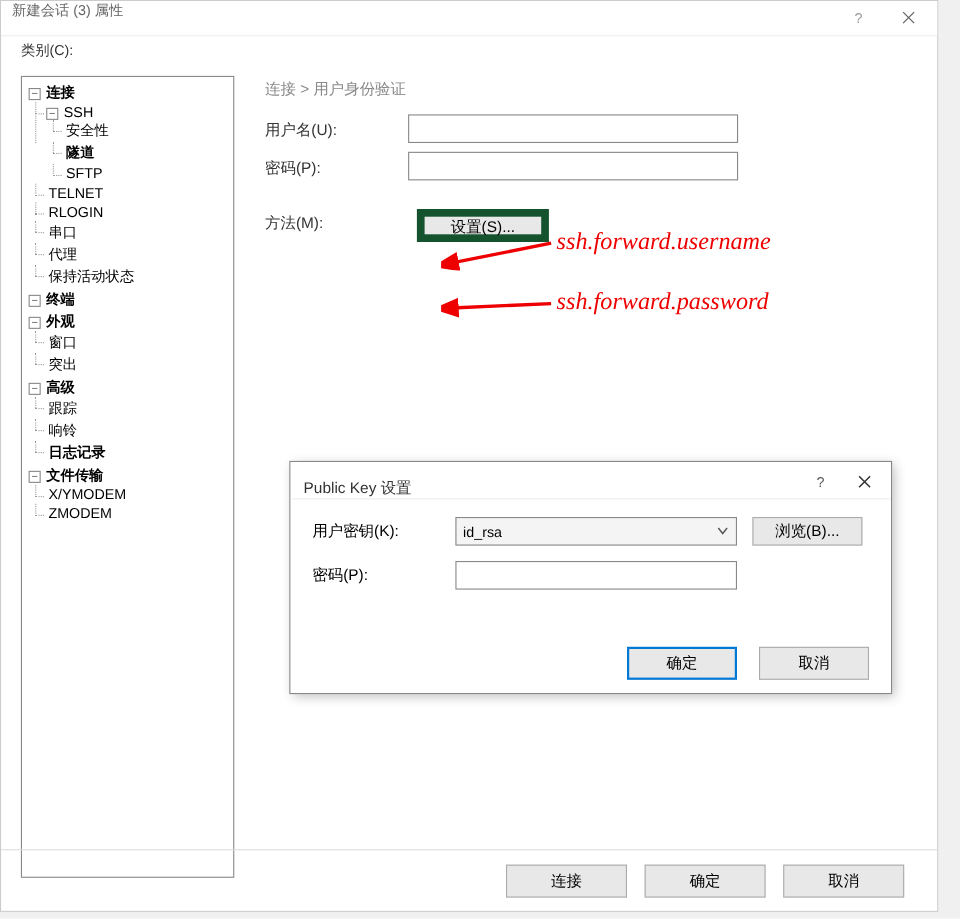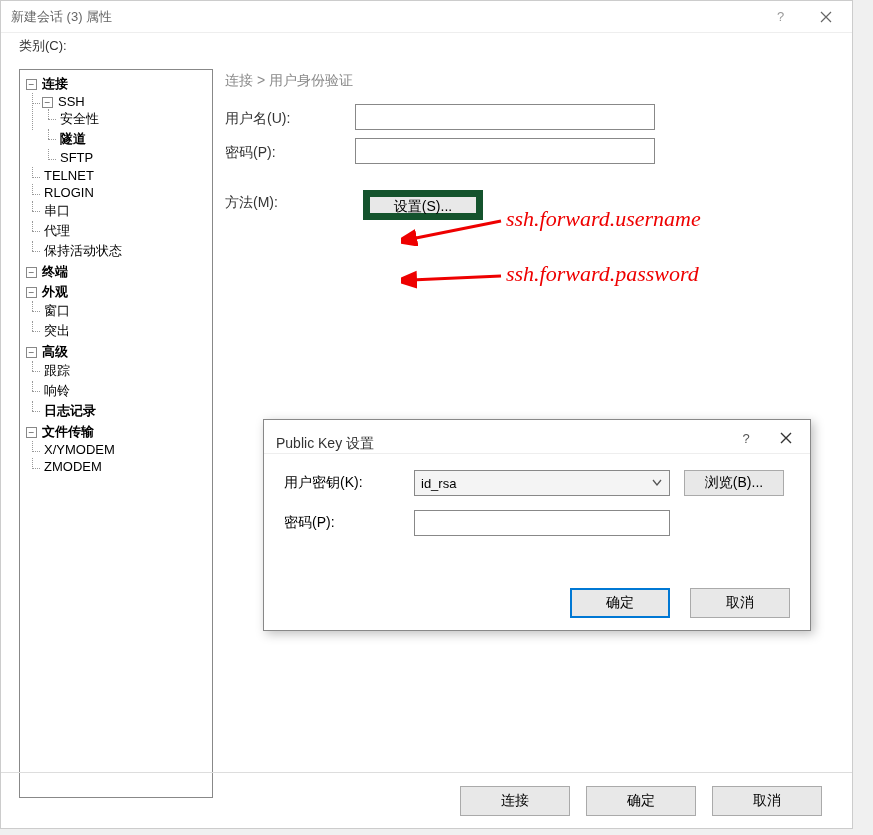--- a/index.html
+++ b/index.html
@@ -3,27 +3,27 @@
 <meta charset="utf-8">
 <style>
 * { box-sizing: border-box; font-family: "Microsoft YaHei", "Segoe UI", Arial, sans-serif; }
 body { margin: 0; background: #f0f0f0; font-size: 13px; }
 
 .window {
   width: 853px; height: 829px; background: #fff; border: 1px solid #ccc;
   position: relative; margin: 0;
 }
 .titlebar {
-  height: 32px; display: flex; align-items: center; padding: 0 4px 0 10px;
+  height: 32px; display: flex; padding: 0 4px 0 10px;
   background: #fff; border-bottom: 1px solid #eee;
 }
 .titlebar .title { flex: 1; color: #666; font-size: 13px; }
 .titlebar .btn { width: 45px; height: 30px; display:flex; align-items:center; justify-content:center; color:#999; }
 
-.content { display: flex; padding: 10px 18px 0 18px; gap: 12px; height: calc(100% - 32px - 56px); }
+.content { display: flex; padding: 10px 18px 0 18px; gap: 28px; height: calc(100% - 32px - 56px); }
 
 .cat-label { padding: 4px 18px 4px; color: #333; }
 
 .tree-wrap { width: 194px; display:flex; flex-direction:column; }
 .tree {
   flex:1; border: 1px solid #888; overflow: auto; background:#fff;
   padding: 4px 0; font-size: 13px;
 }
 .tree ul { list-style: none; margin: 0; padding-left: 16px; }
 .tree > ul { padding-left: 6px; }

